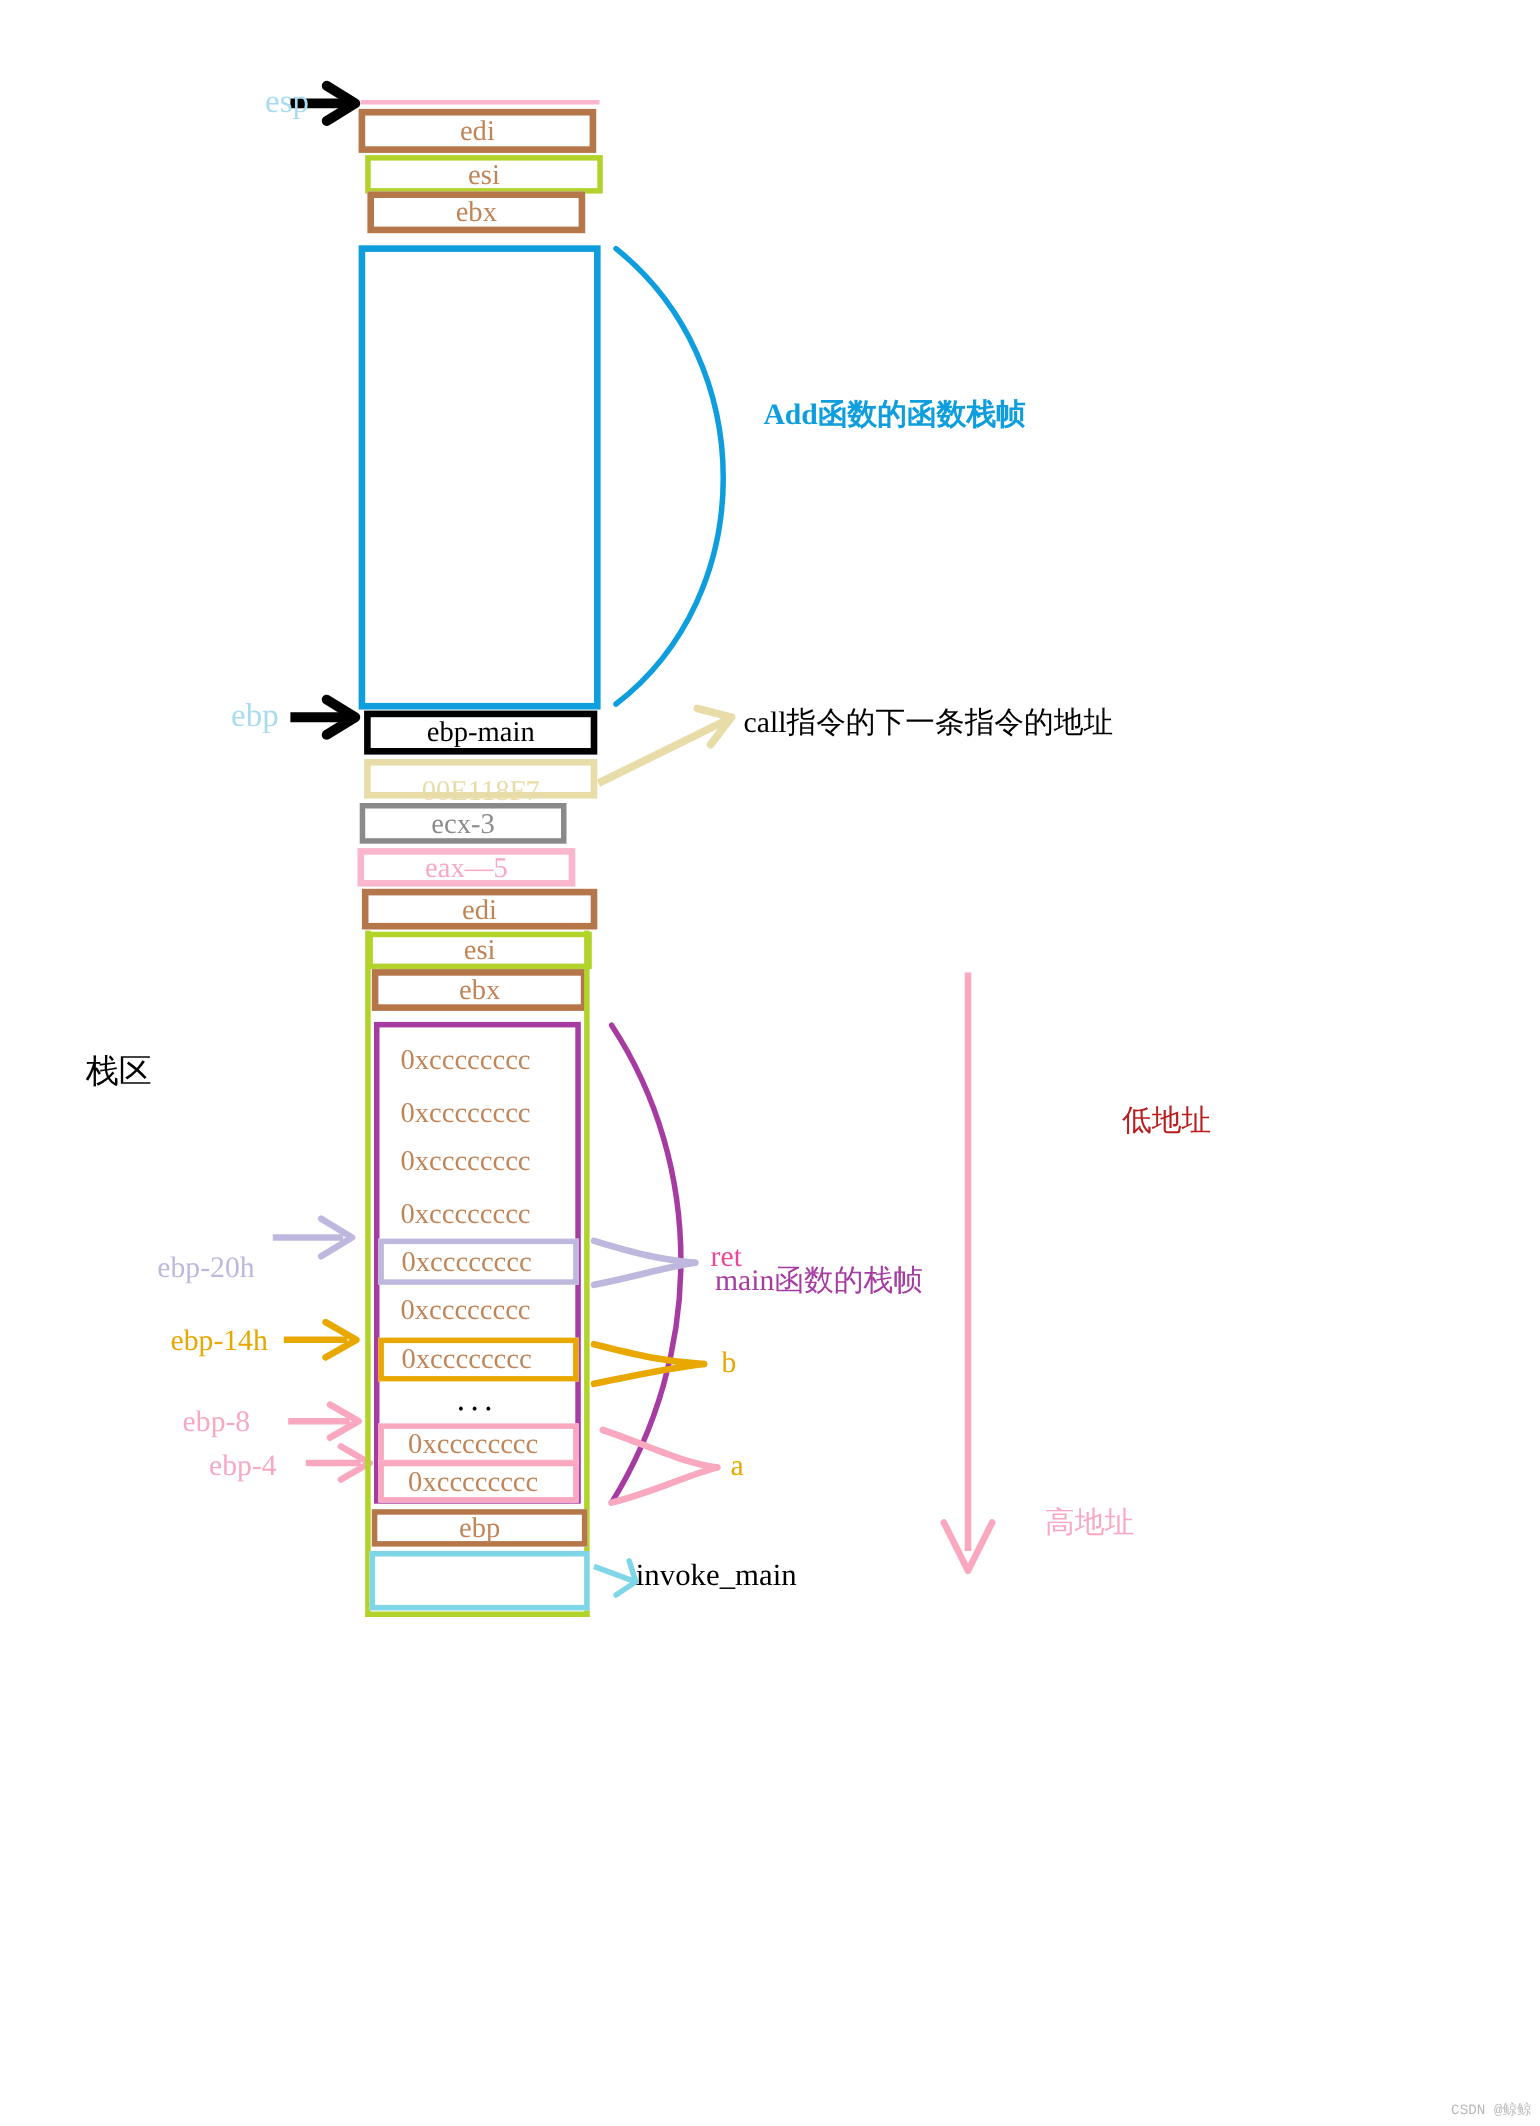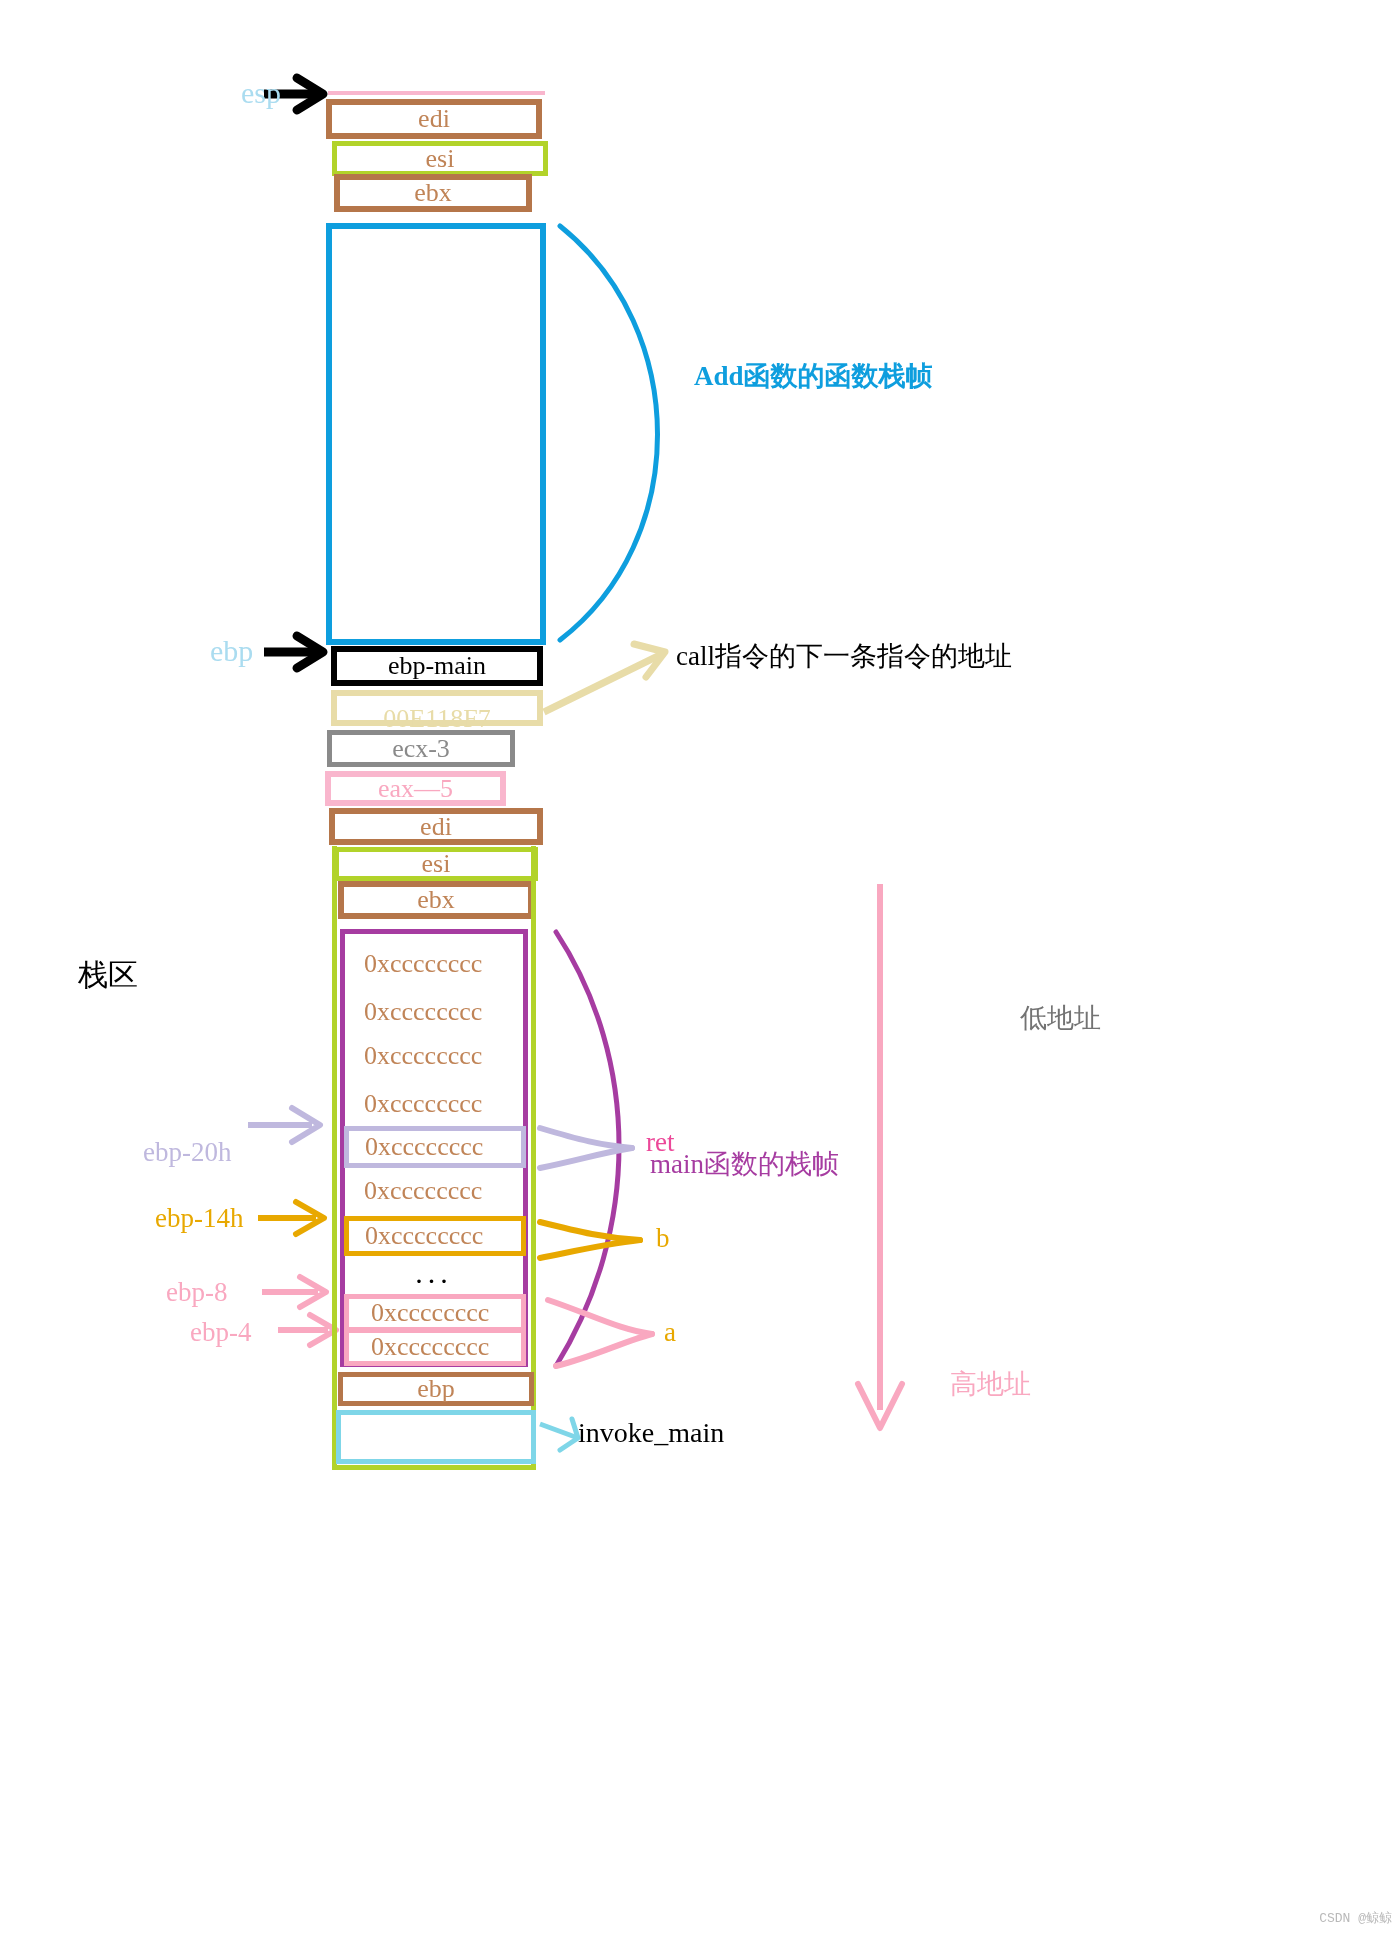--- a/index.html
+++ b/index.html
@@ -122,21 +122,21 @@
   <div class="lbl" style="left:656px;top:1224px;font-size:27px;color:#e8a800;">b</div>
 
   <div class="lbl" style="left:166px;top:1278px;font-size:27px;color:#f9a8c0;">ebp-8</div>
 
   <div class="lbl" style="left:190px;top:1318px;font-size:27px;color:#f9a8c0;">ebp-4</div>
 
   <div class="lbl" style="left:664px;top:1318px;font-size:27px;color:#e8a800;">a</div>
 
   <div class="lbl" style="left:578px;top:1418px;font-size:28px;color:#000;">invoke_main</div>
 
-  <div class="lbl cjk" style="left:1020px;top:1004px;font-size:27px;color:#737373;">低地址</div>
+  <div class="lbl cjk" style="left:1020px;top:1004px;font-size:27px;color:#b91c1c;">低地址</div>
 
   <div class="lbl cjk" style="left:950px;top:1370px;font-size:27px;color:#f9a8c0;">高地址</div>
 
   <div class="cell" style="left:326px;top:99px;width:216px;height:40px;border:6px solid #b5764a;">
     <span class="cell-txt" style="font-size:26px;color:#c08457;">edi</span>
   </div>
 
   <div class="cell" style="left:332px;top:141px;width:216px;height:35px;border:5px solid #b2d32a;">
     <span class="cell-txt" style="font-size:26px;color:#c08457;">esi</span>
   </div>
@@ -152,21 +152,21 @@
   </div>
 
   <div class="cell" style="left:331px;top:690px;width:212px;height:36px;border:6px solid #e8dca8;">
     <span class="cell-txt" style="font-size:26px;color:#e8dca8;margin-top:21px;">00E118F7</span>
   </div>
 
   <div class="cell" style="left:327px;top:730px;width:188px;height:37px;border:5px solid #8a8a8a;">
     <span class="cell-txt" style="font-size:26px;color:#8a8a8a;">ecx-3</span>
   </div>
 
-  <div class="cell" style="left:325px;top:771px;width:181px;height:35px;border:6px solid #f9b6cd;">
+  <div class="cell" style="left:325px;top:771px;width:198px;height:35px;border:6px solid #f9b6cd;">
     <span class="cell-txt" style="font-size:26px;color:#f9a8c0;">eax—5</span>
   </div>
 
   <div class="cell" style="left:329px;top:808px;width:214px;height:37px;border:6px solid #b5764a;">
     <span class="cell-txt" style="font-size:26px;color:#c08457;">edi</span>
   </div>
 
   <div class="cell" style="left:334px;top:847px;width:204px;height:34px;border:5px solid #b2d32a;">
     <span class="cell-txt" style="font-size:26px;color:#c08457;">esi</span>
   </div>

